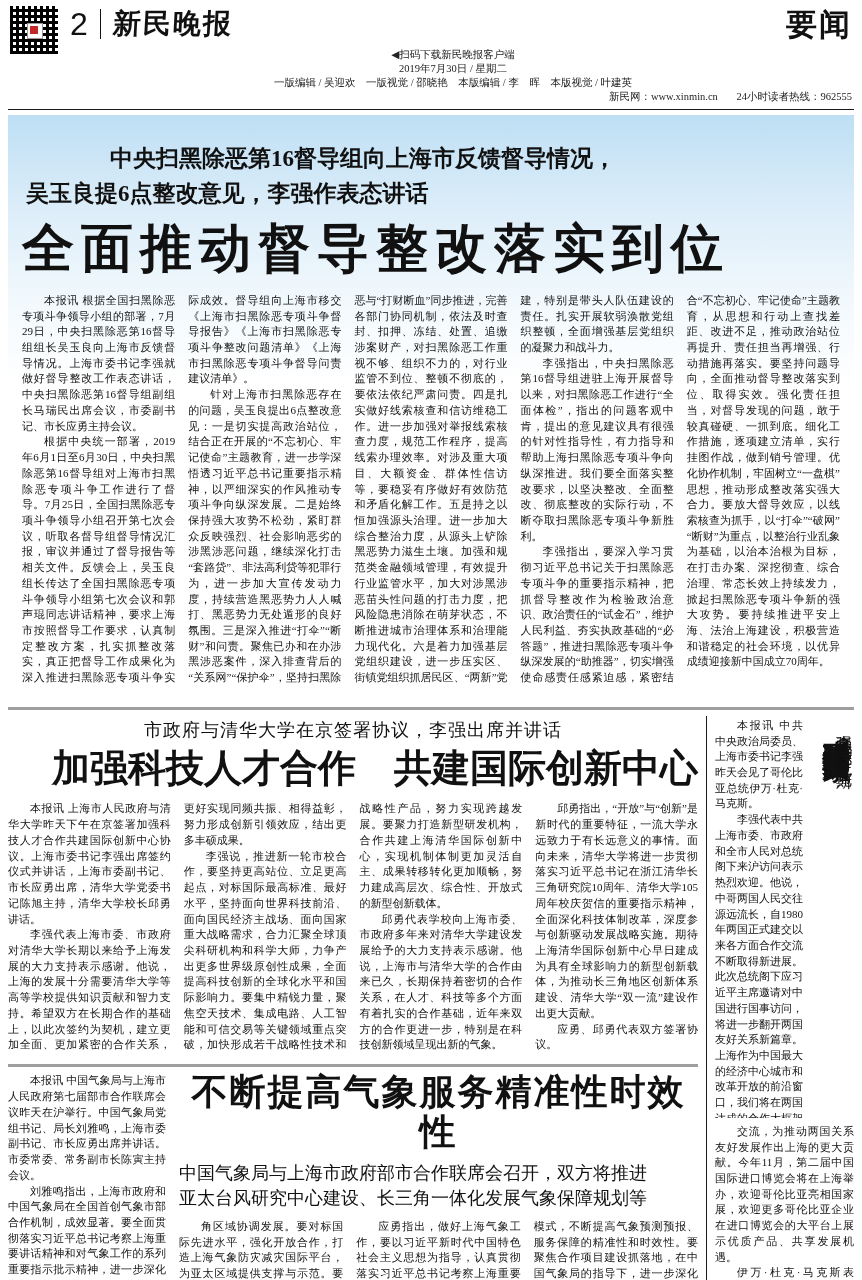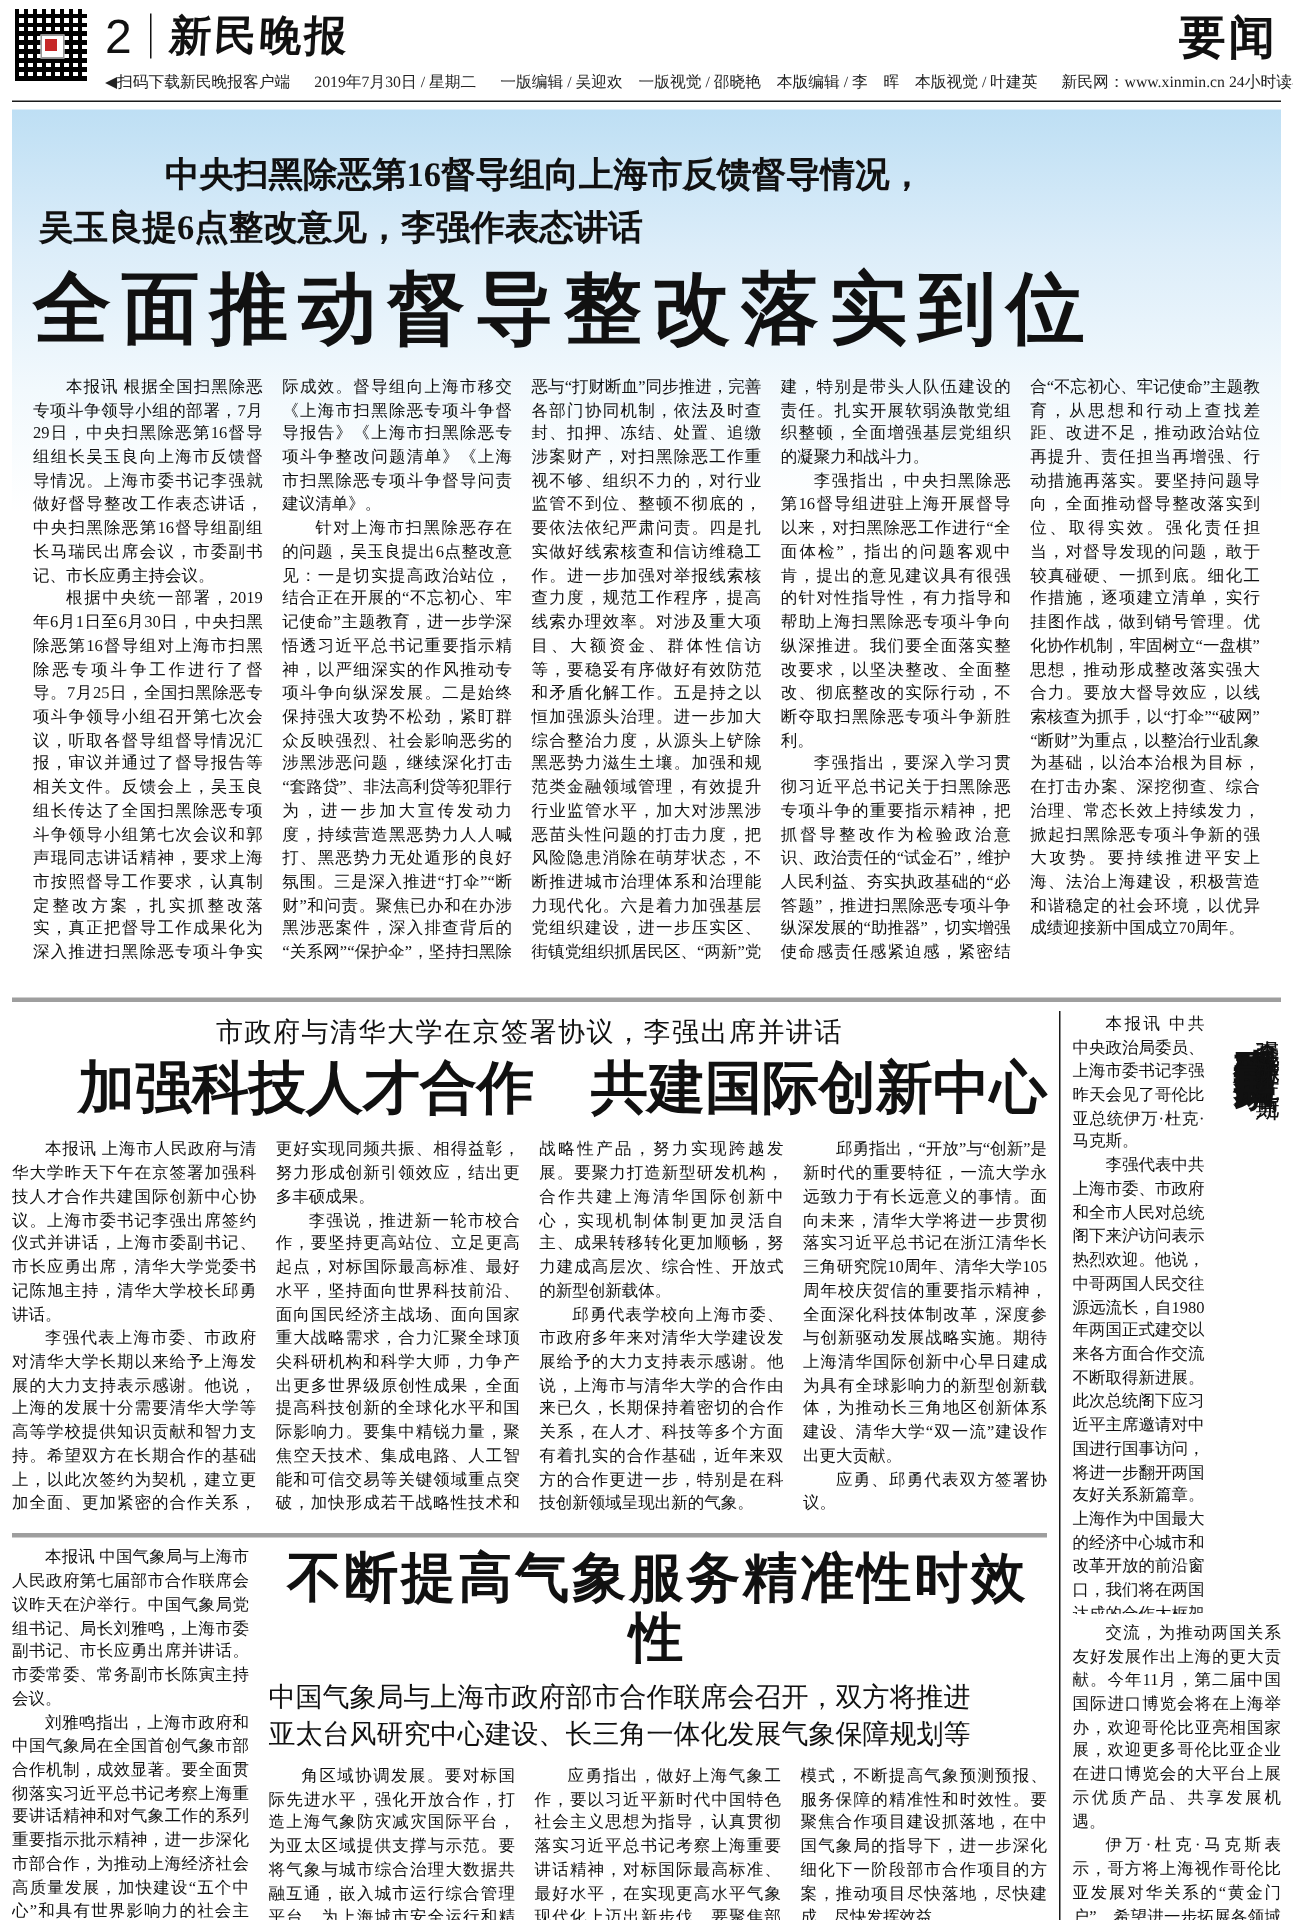--- a/index.html
+++ b/index.html
@@ -14,24 +14,24 @@
   .qr-logo{position:absolute;left:17px;top:17px;width:14px;height:14px;background:#fff;
            border:1px solid #999;}
   .qr-logo span{position:absolute;left:2px;top:2px;width:8px;height:8px;background:#c62828;display:block;}
   .hdr-main{flex:1;min-width:0;}
   .hdr-row1{display:flex;align-items:center;height:36px;}
   .pnum{font-family:"Liberation Sans","DejaVu Sans",sans-serif;font-size:32px;line-height:1;}
   .pdiv{width:0;border-left:1.5px solid #111;height:30px;margin:0 12px;}
   .logo{font-size:28px;font-weight:bold;letter-spacing:2px;transform:skewX(-3deg);}
   .sect{margin-left:auto;font-family:"Liberation Sans","DejaVu Sans",sans-serif;
         font-size:31px;font-weight:bold;letter-spacing:2px;line-height:1;}
-  .hdr-row2{display:flex;align-items:center;font-size:10.5px;margin-top:6px;color:#222;white-space:nowrap;}
+  .hdr-row2{display:flex;align-items:center;font-size:10.5px;margin-top:6px;color:#222;white-space:nowrap;flex-direction:column;}
   .hdr-row2 .item{margin-right:16px;}
   .hdr-right{margin-left:auto;}
-  .hdr-right .item{margin-right:0;margin-left:0;}
+  .hdr-right .item{margin-right:0;margin-left:16px;}
   .hdr-rule{border-bottom:1.5px solid #1a1a1a;margin:5px 8px 0 8px;}
   
   .lead{margin:5px 8px 0 8px;padding:28px 14px 4px 14px;
         background:linear-gradient(180deg,#bedff4 0%,#dcedf9 16%,#f2f9fd 32%,#ffffff 46%);}
   .kicker{font-weight:bold;font-size:23px;line-height:1.35;}
   .kicker.l1{margin-left:88px;}
   .kicker.l2{margin-left:4px;margin-top:4px;}
   .lead-headline{font-family:"Liberation Sans","DejaVu Sans",sans-serif;font-weight:bold;
                  font-size:52px;line-height:1.15;letter-spacing:7px;margin:10px 0 14px 0;}
   .body-text p{margin:0;text-indent:2em;font-size:11px;line-height:1.43;text-align:justify;}
@@ -44,21 +44,21 @@
   .lower-left{width:690px;flex:none;}
   
   .ts-kicker{text-align:center;font-size:18px;letter-spacing:1px;margin-top:2px;}
   .ts-headline{text-align:right;font-family:"Liberation Sans","DejaVu Sans",sans-serif;
                font-weight:bold;font-size:38px;line-height:1.2;margin:4px 0 10px 0;}
   .cols-4{column-count:4;column-gap:13px;height:256px;overflow:hidden;}
   
   .wx{display:flex;gap:13px;}
   .wx-col1{width:158px;flex:none;height:276px;overflow:hidden;}
   .wx-right{flex:1;min-width:0;}
-  .wx-headline{text-align:center;font-family:Liberation Serif, serif;
+  .wx-headline{text-align:center;font-family:Liberation Mono, monospace;
                font-weight:bold;font-size:36px;line-height:1.1;letter-spacing:2px;margin:2px 0 6px 0;}
   .wx-sub{font-size:18px;line-height:1.4;}
   .wx-cols{column-count:3;column-gap:13px;height:184px;overflow:hidden;margin-top:8px;}
   
   .colombia{flex:1;border-left:1.5px solid #1a1a1a;margin-left:8px;padding-left:8px;padding-top:2px;min-width:0;}
   .col-top{display:flex;height:400px;overflow:hidden;}
   .col-narrow{width:88px;flex:none;overflow:hidden;}
   .col-big{writing-mode:vertical-rl;font-family:"Liberation Sans","DejaVu Sans",sans-serif;
            font-weight:bold;font-size:27px;line-height:1;letter-spacing:1px;width:44px;flex:none;
            margin:0 2px;padding-top:2px;}

